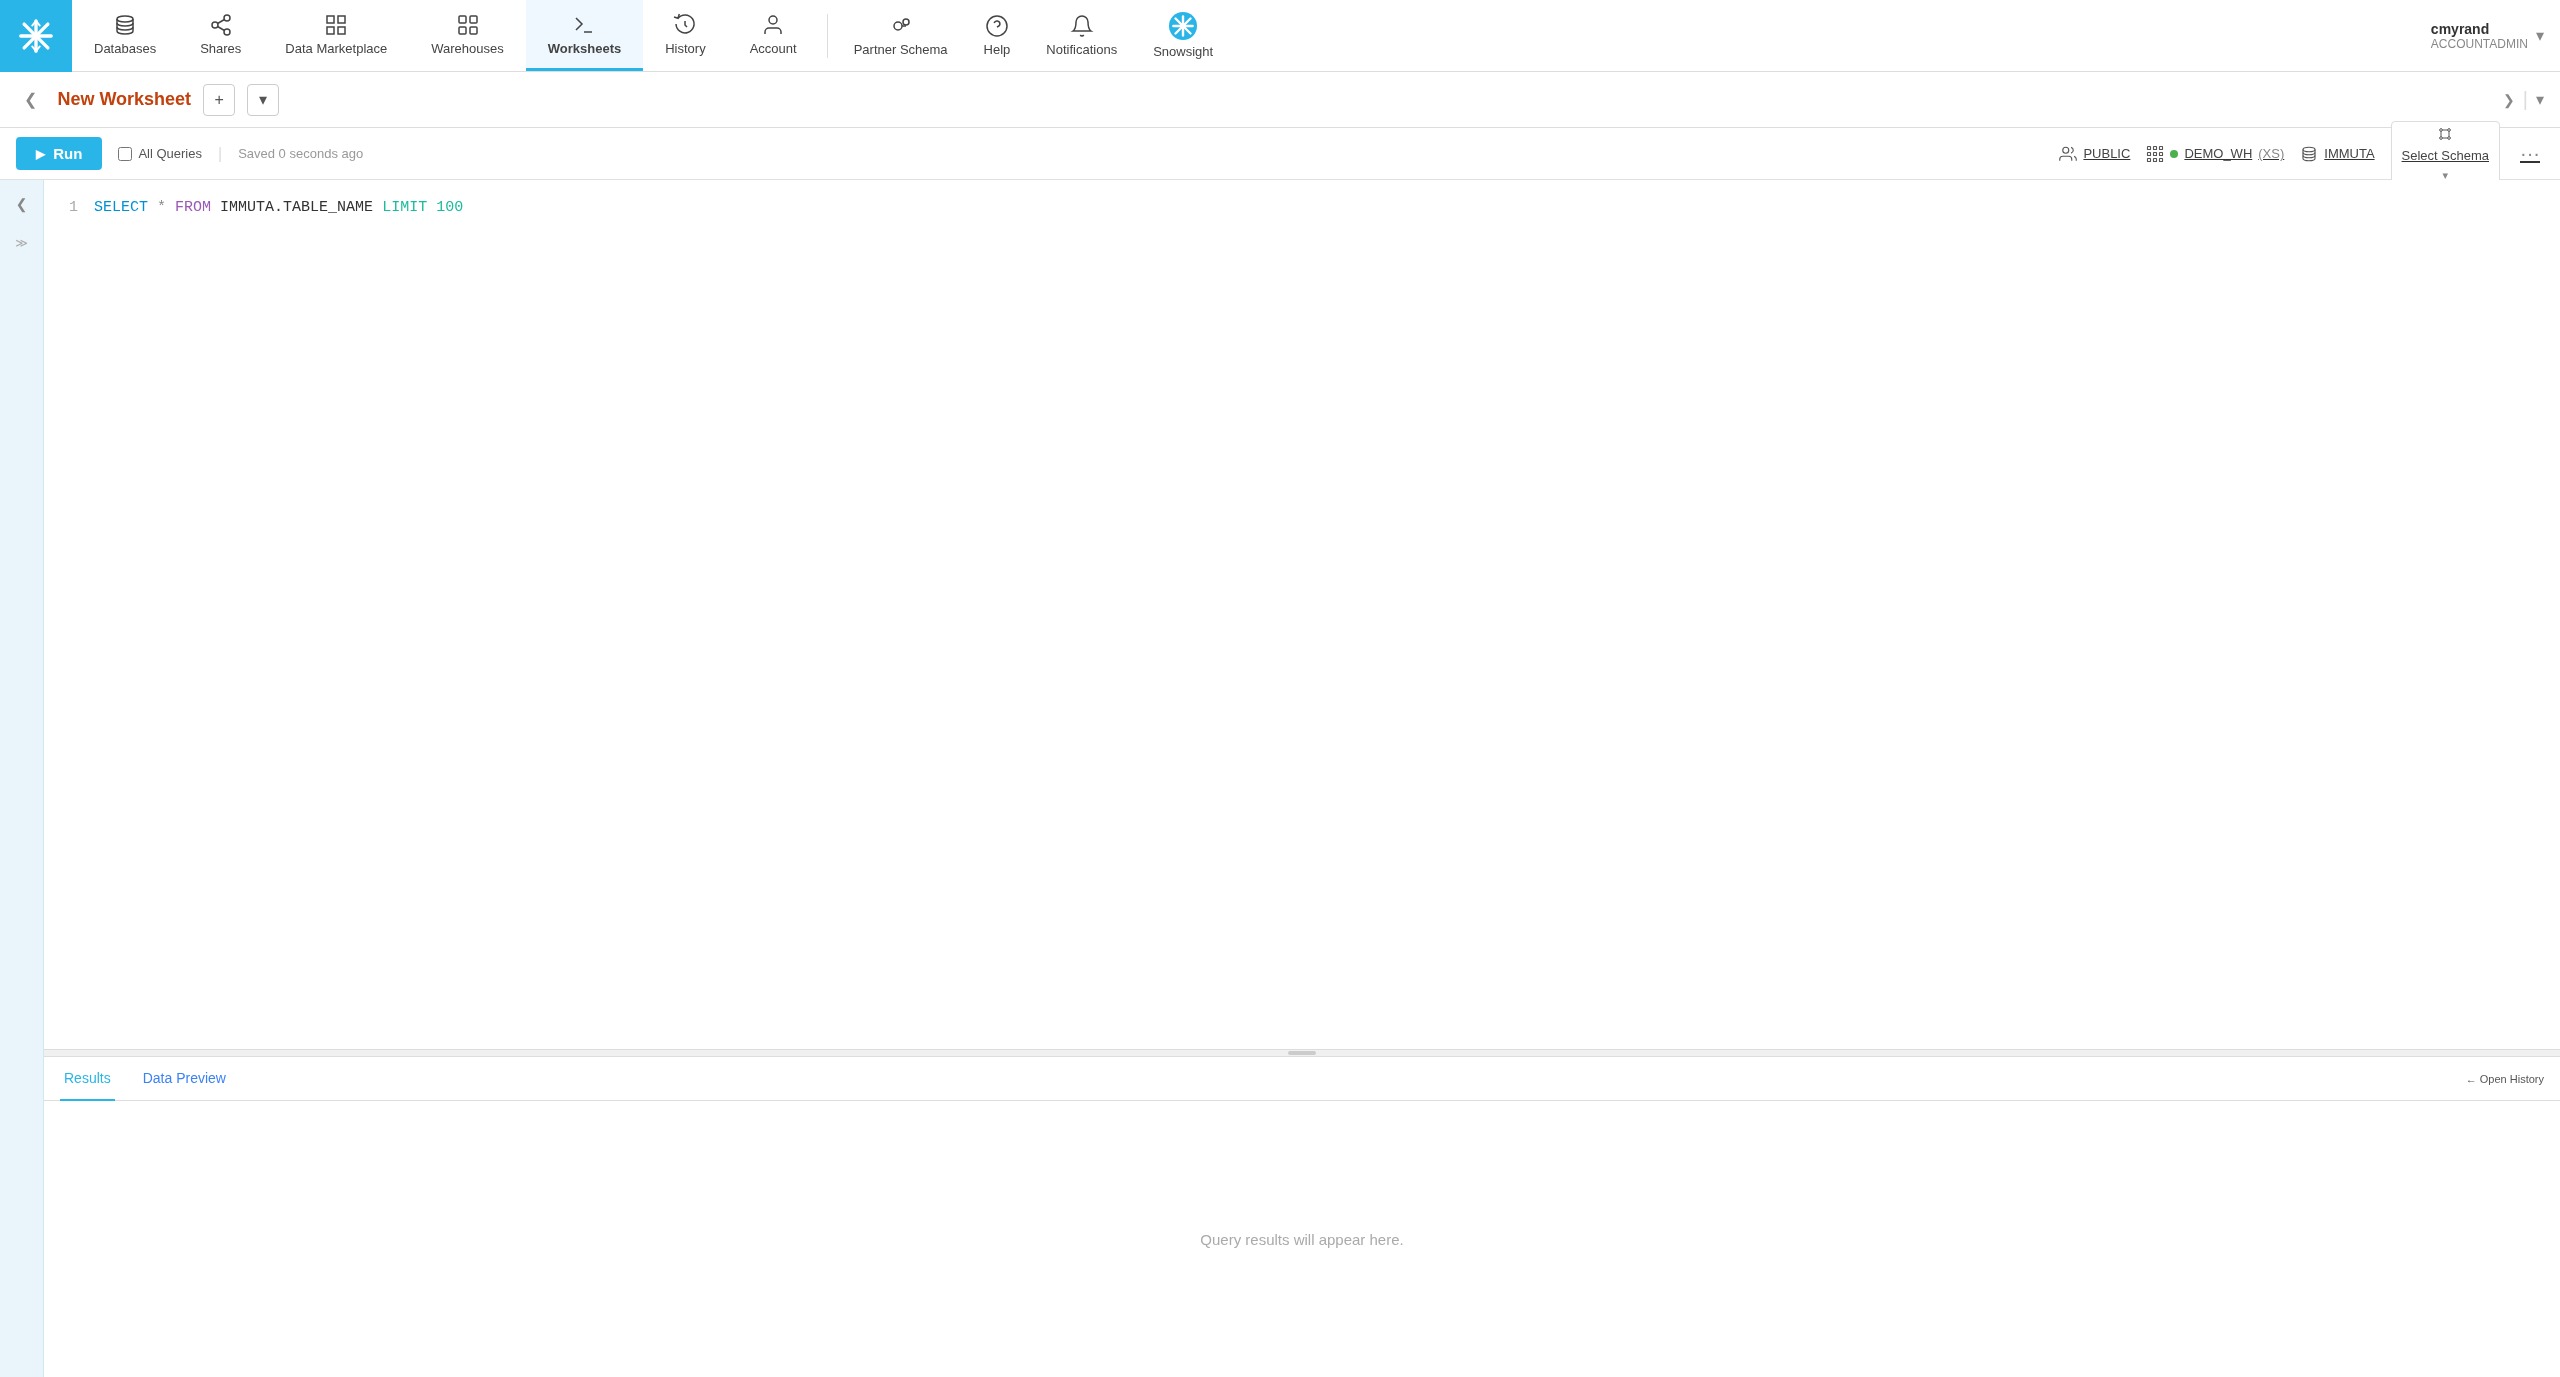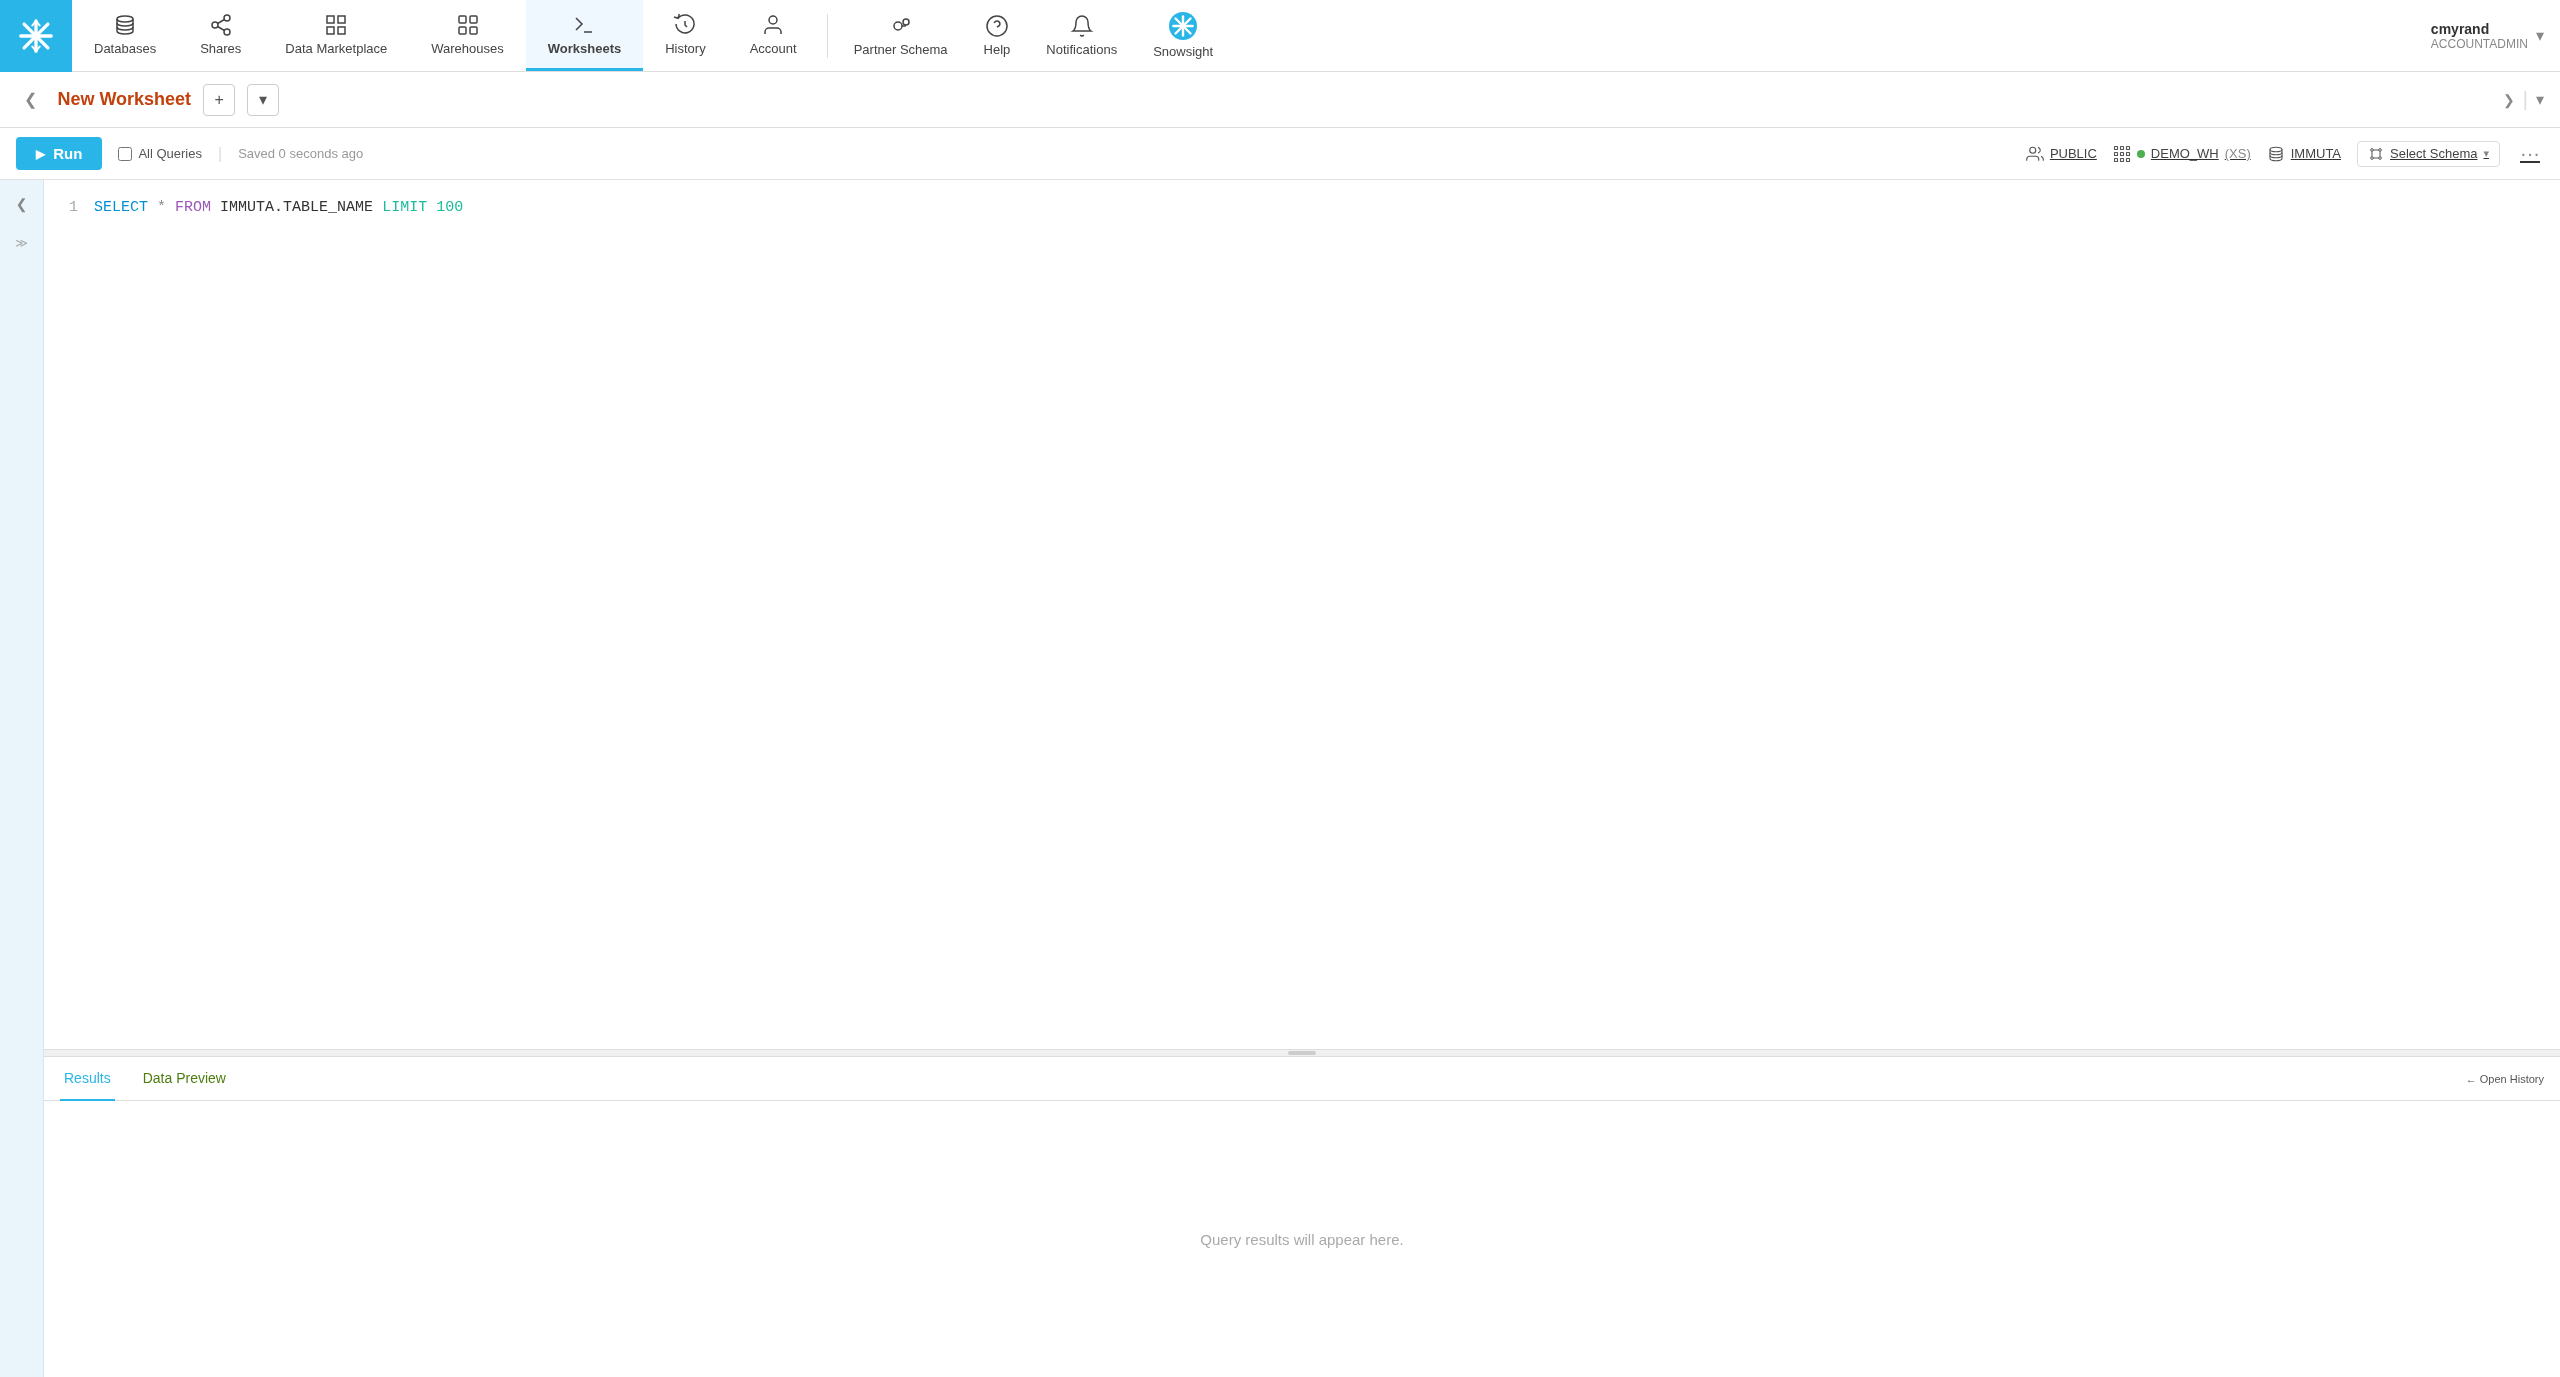--- a/index.html
+++ b/index.html
@@ -61,21 +61,21 @@
     .all-queries-label input { width: 14px; height: 14px; cursor: pointer; }
     .saved-text { font-size: 13px; color: #999; }
     .editor-right { margin-left: auto; display: flex; align-items: center; gap: 16px; text-decoration: underline; }
     .editor-badge {
       display: flex; align-items: center; gap: 6px; font-size: 13px; color: #444; cursor: pointer;
     }
     .editor-badge svg { width: 18px; height: 18px; }
     .green-dot { width: 8px; height: 8px; border-radius: 50%; background: #4caf50; display: inline-block; }
     .schema-select {
       display: flex; align-items: center; gap: 6px; font-size: 13px; color: #444;
-      border: 1px solid #ddd; border-radius: 4px; padding: 4px 10px; cursor: pointer; background: #fff;
+      border: 1px solid #ddd; border-radius: 4px; padding: 4px 10px; cursor: pointer; background: #fff; flex-direction: column;
     }
     .more-btn { cursor: pointer; font-size: 20px; color: #888; padding: 0 4px; }
 
     
     .main-area { display: flex; flex: 1; overflow: hidden; }
 
     
     .sidebar {
       width: 44px; background: #eaf4fb; border-right: 1px solid #d0e8f5;
       display: flex; flex-direction: column; align-items: center; padding-top: 8px; flex-shrink: 0;
@@ -103,21 +103,21 @@
       cursor: row-resize; display: flex; align-items: center; justify-content: center; flex-shrink: 0;
     }
     .resize-dots { display: flex; gap: 3px; }
     .resize-dot { width: 28px; height: 4px; background: #ccc; border-radius: 2px; }
 
     
     .results-panel { height: 320px; background: #fff; display: flex; flex-direction: column; flex-shrink: 0; }
     .results-tabs { display: flex; align-items: center; border-bottom: 1px solid #ddd; padding: 0 16px; height: 44px; }
     .results-tab {
       font-size: 14px; padding: 0 4px; margin-right: 24px; height: 44px;
-      display: flex; align-items: center; cursor: pointer; color: #4d7c0f; border-bottom: 2px solid transparent;
+      display: flex; align-items: center; cursor: pointer; color: #3b82f6; border-bottom: 2px solid transparent;
     }
     .results-tab.active { color: #29b5e8; font-weight: 400; border-bottom: 2px solid #29b5e8; }
     .open-history-btn {
       margin-left: auto; display: flex; align-items: center; gap: 6px;
       font-size: 11px; color: #555; cursor: pointer;
     }
     .results-body {
       flex: 1; display: flex; align-items: center; justify-content: center;
       color: #aaa; font-size: 15px;
     }

